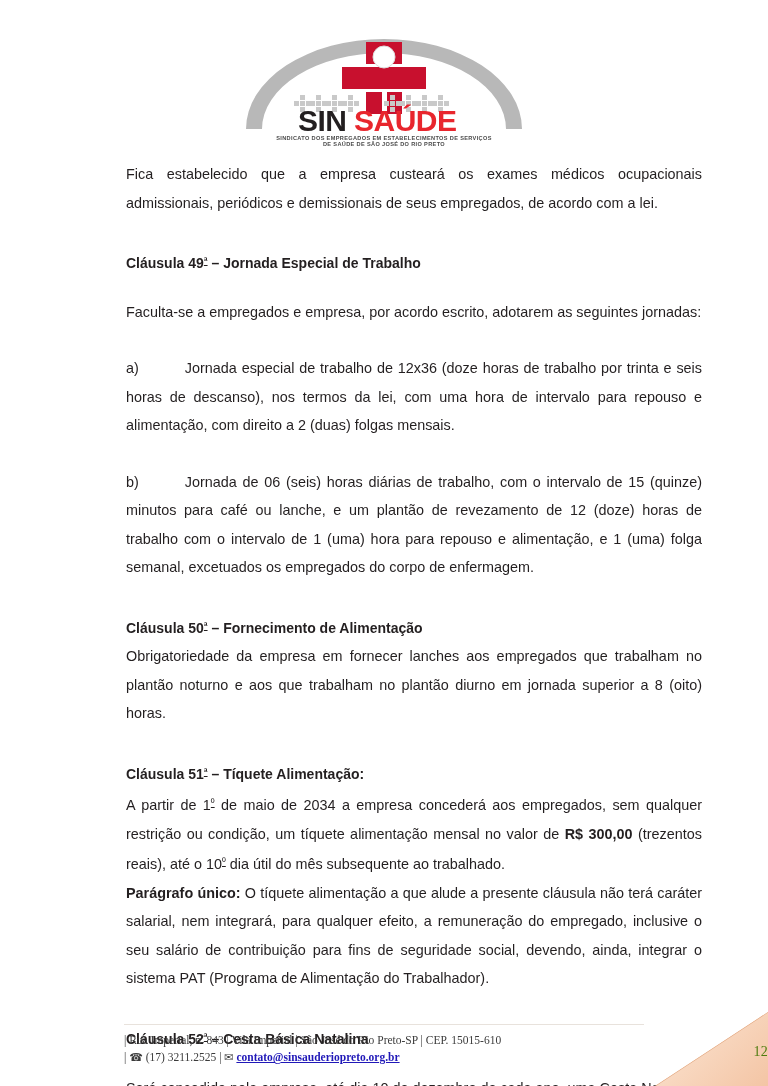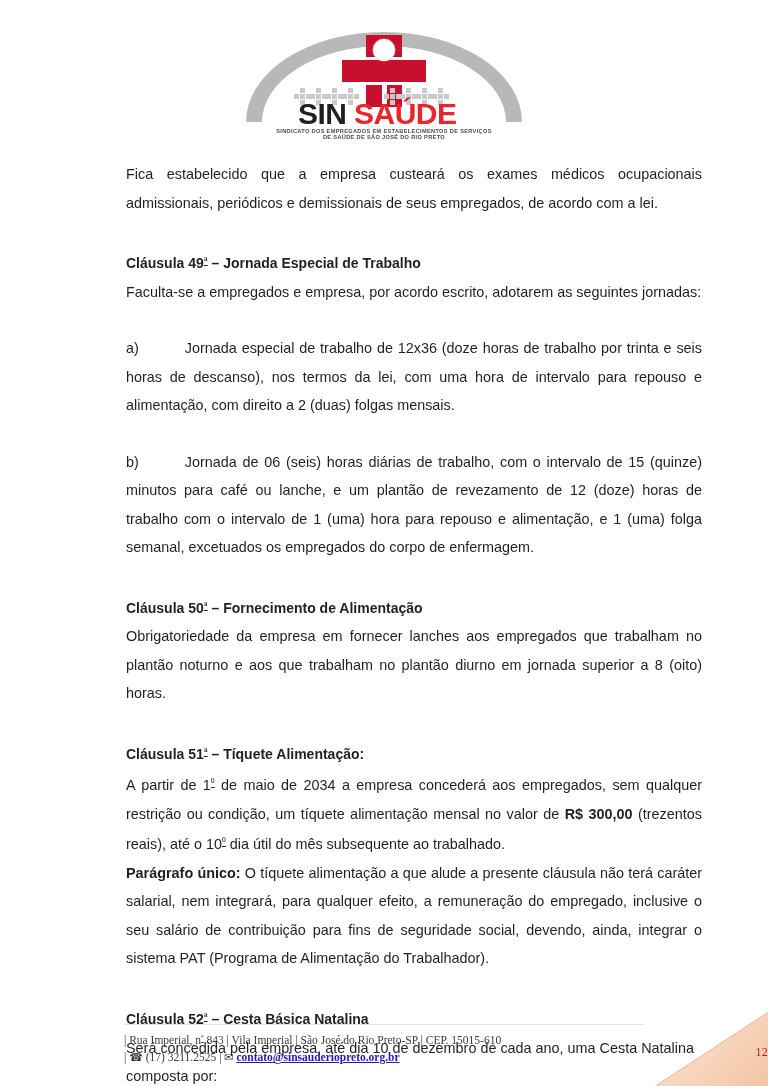--- a/index.html
+++ b/index.html
@@ -27,21 +27,21 @@
   }
 
   
   .header {
     height: 148px;
     position: relative;
   }
   .logo-wrap {
     position: absolute;
     left: 50%;
-    top: 22px;
+    top: 29px;
     transform: translateX(-50%);
     width: 292px;
     height: 118px;
   }
   .logo-svg { display: block; }
 
   
   .content {
     position: absolute;
     left: 126px;
@@ -49,21 +49,21 @@
     width: 576px;
   }
   p.body-par {
     margin: 0 0 0 0;
     font-size: 14.4px;
     line-height: 28.5px;
     text-align: justify;
     color: #231f20;
     font-family: Liberation Sans, sans-serif;
   }
-  p.nojust { text-align: left; }
+  p.nojust { text-align: left; margin-top: 20px; }
   .gap-sm { height: 28px; }
   .gap-md { height: 30px; }
   h2.clause {
     margin: 0;
     font-size: 14px;
     line-height: 28.5px;
     font-weight: bold;
     color: #231f20;
     font-family: "Liberation Sans", sans-serif;
   }
@@ -145,22 +145,22 @@
   .corner-edge {
     position: absolute;
     inset: 0;
     clip-path: polygon(100% 0%, 100% 100%, 0% 100%);
   }
   .page-num {
     position: absolute;
     right: 32px;
     bottom: 26px;
     font-family: "Liberation Serif", serif;
-    font-size: 12px;
-    color: #b91c1c;
+    font-size: 14px;
+    color: #4d7c0f;
     letter-spacing: 0.3px;
   }
 </style>
 </head>
 <body>
 
 <div class="page">
 
   <div class="header">
     <div class="logo-wrap">

